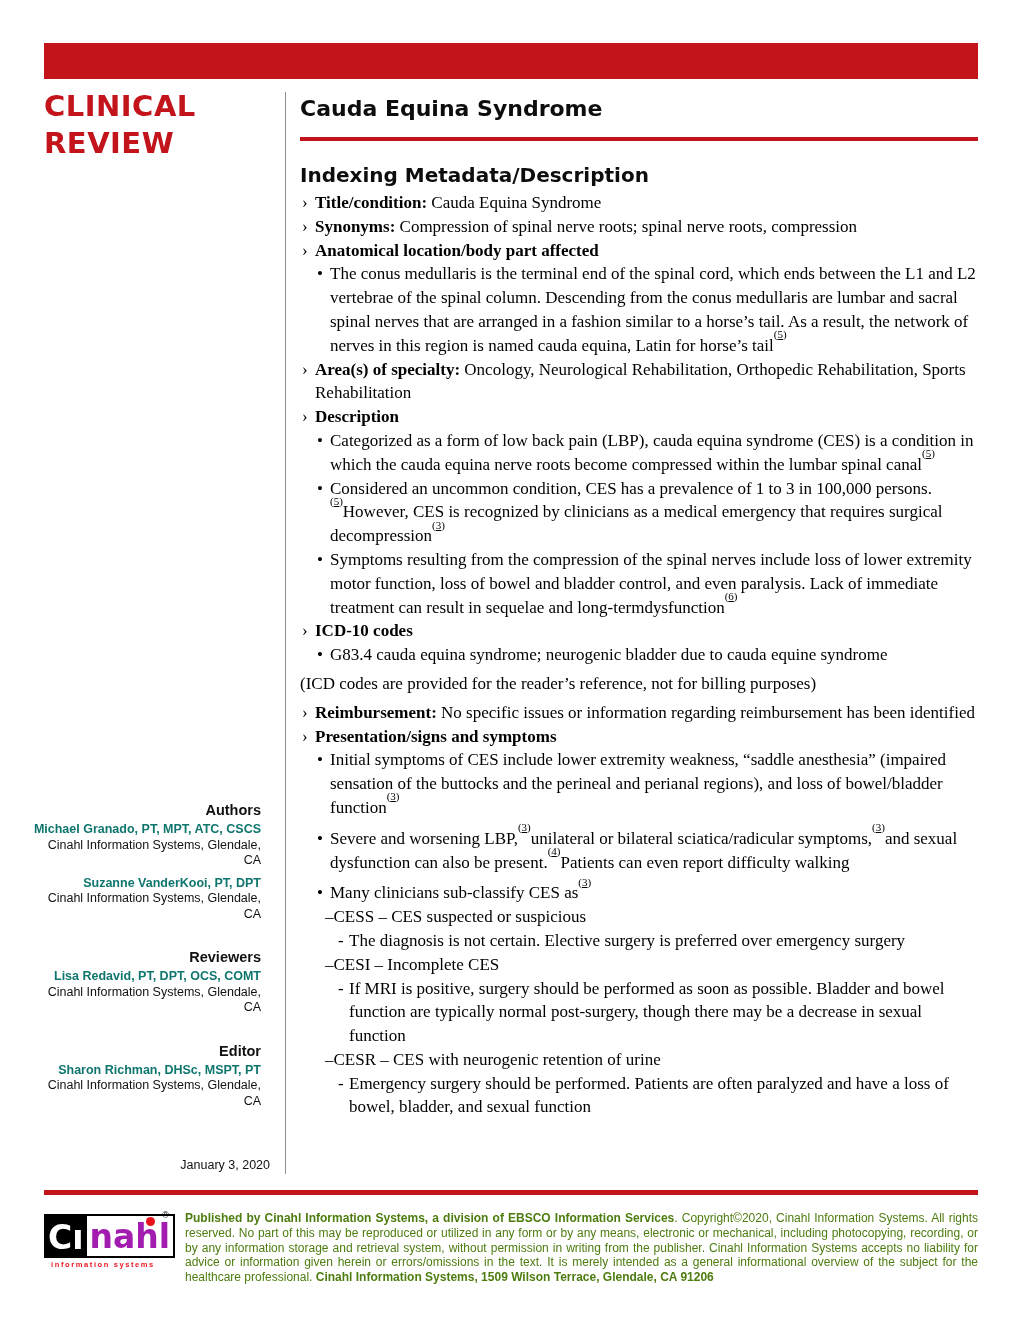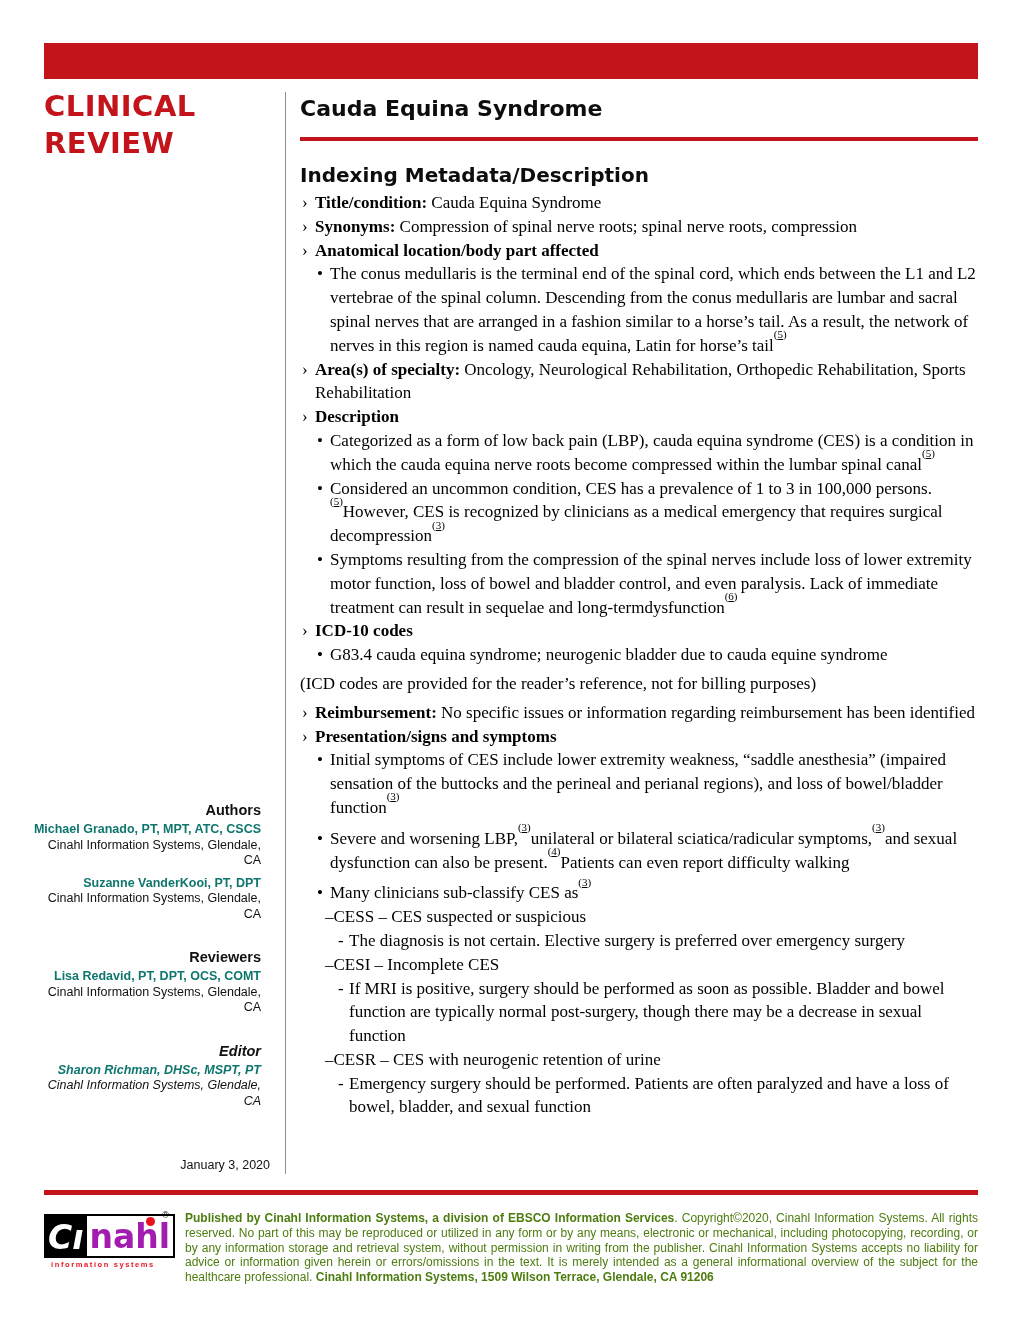--- a/index.html
+++ b/index.html
@@ -60,21 +60,21 @@
     font-size:11px;line-height:0;
     position:relative;top:-6px;
   }
   sup.ref u{text-decoration:underline;}
   .sidebar{
     position:absolute;left:31px;top:802px;width:230px;
     text-align:right;
     font-family:"Liberation Sans", sans-serif;
   }
   .side-section{margin-bottom:27px;}
-  .side-section:nth-child(3){margin-top:24px;font-style:italic;}
+  .side-section:nth-child(3){margin-top:24px;}
   .side-heading{font-weight:bold;font-size:14.5px;margin-bottom:4px;color:#111;}
   .side-entry{margin-bottom:7px;}
   .side-name{font-weight:bold;font-size:12.5px;line-height:15.5px;color:#0f766e;}
   .side-aff{font-size:12.5px;line-height:15.5px;color:#111;}
   .side-date{
     position:absolute;left:40px;top:1158px;width:230px;
     text-align:right;font-family:"Liberation Sans", sans-serif;
     font-size:12.5px;color:#111;
   }
   .bottom-rule{
@@ -89,21 +89,20 @@
     text-align:justify;color:#4d7c0f;
   }
   
   .logo{position:absolute;left:0;top:3px;width:118px;}
   .logo-word{display:flex;align-items:stretch;height:44px;position:relative;}
   .logo-ci{
     background:#000;color:#fff;
     font-family:"DejaVu Sans", sans-serif;font-weight:bold;font-size:33px;
     padding:0 3px 0 4px;display:flex;align-items:flex-end;line-height:40px;
     position:relative;
-    font-style:italic;
   }
   .logo-idot{
     position:absolute;top:3px;right:7px;width:9px;height:9px;border-radius:50%;
     background:#e8131c;
   }
   .logo-nahl{
     color:#a21caf;background:#fff;border:2px solid #000;border-left:none;
     font-family:"DejaVu Sans", sans-serif;font-weight:bold;font-size:33px;
     padding:0 3px;display:flex;align-items:flex-end;line-height:38px;
   }

